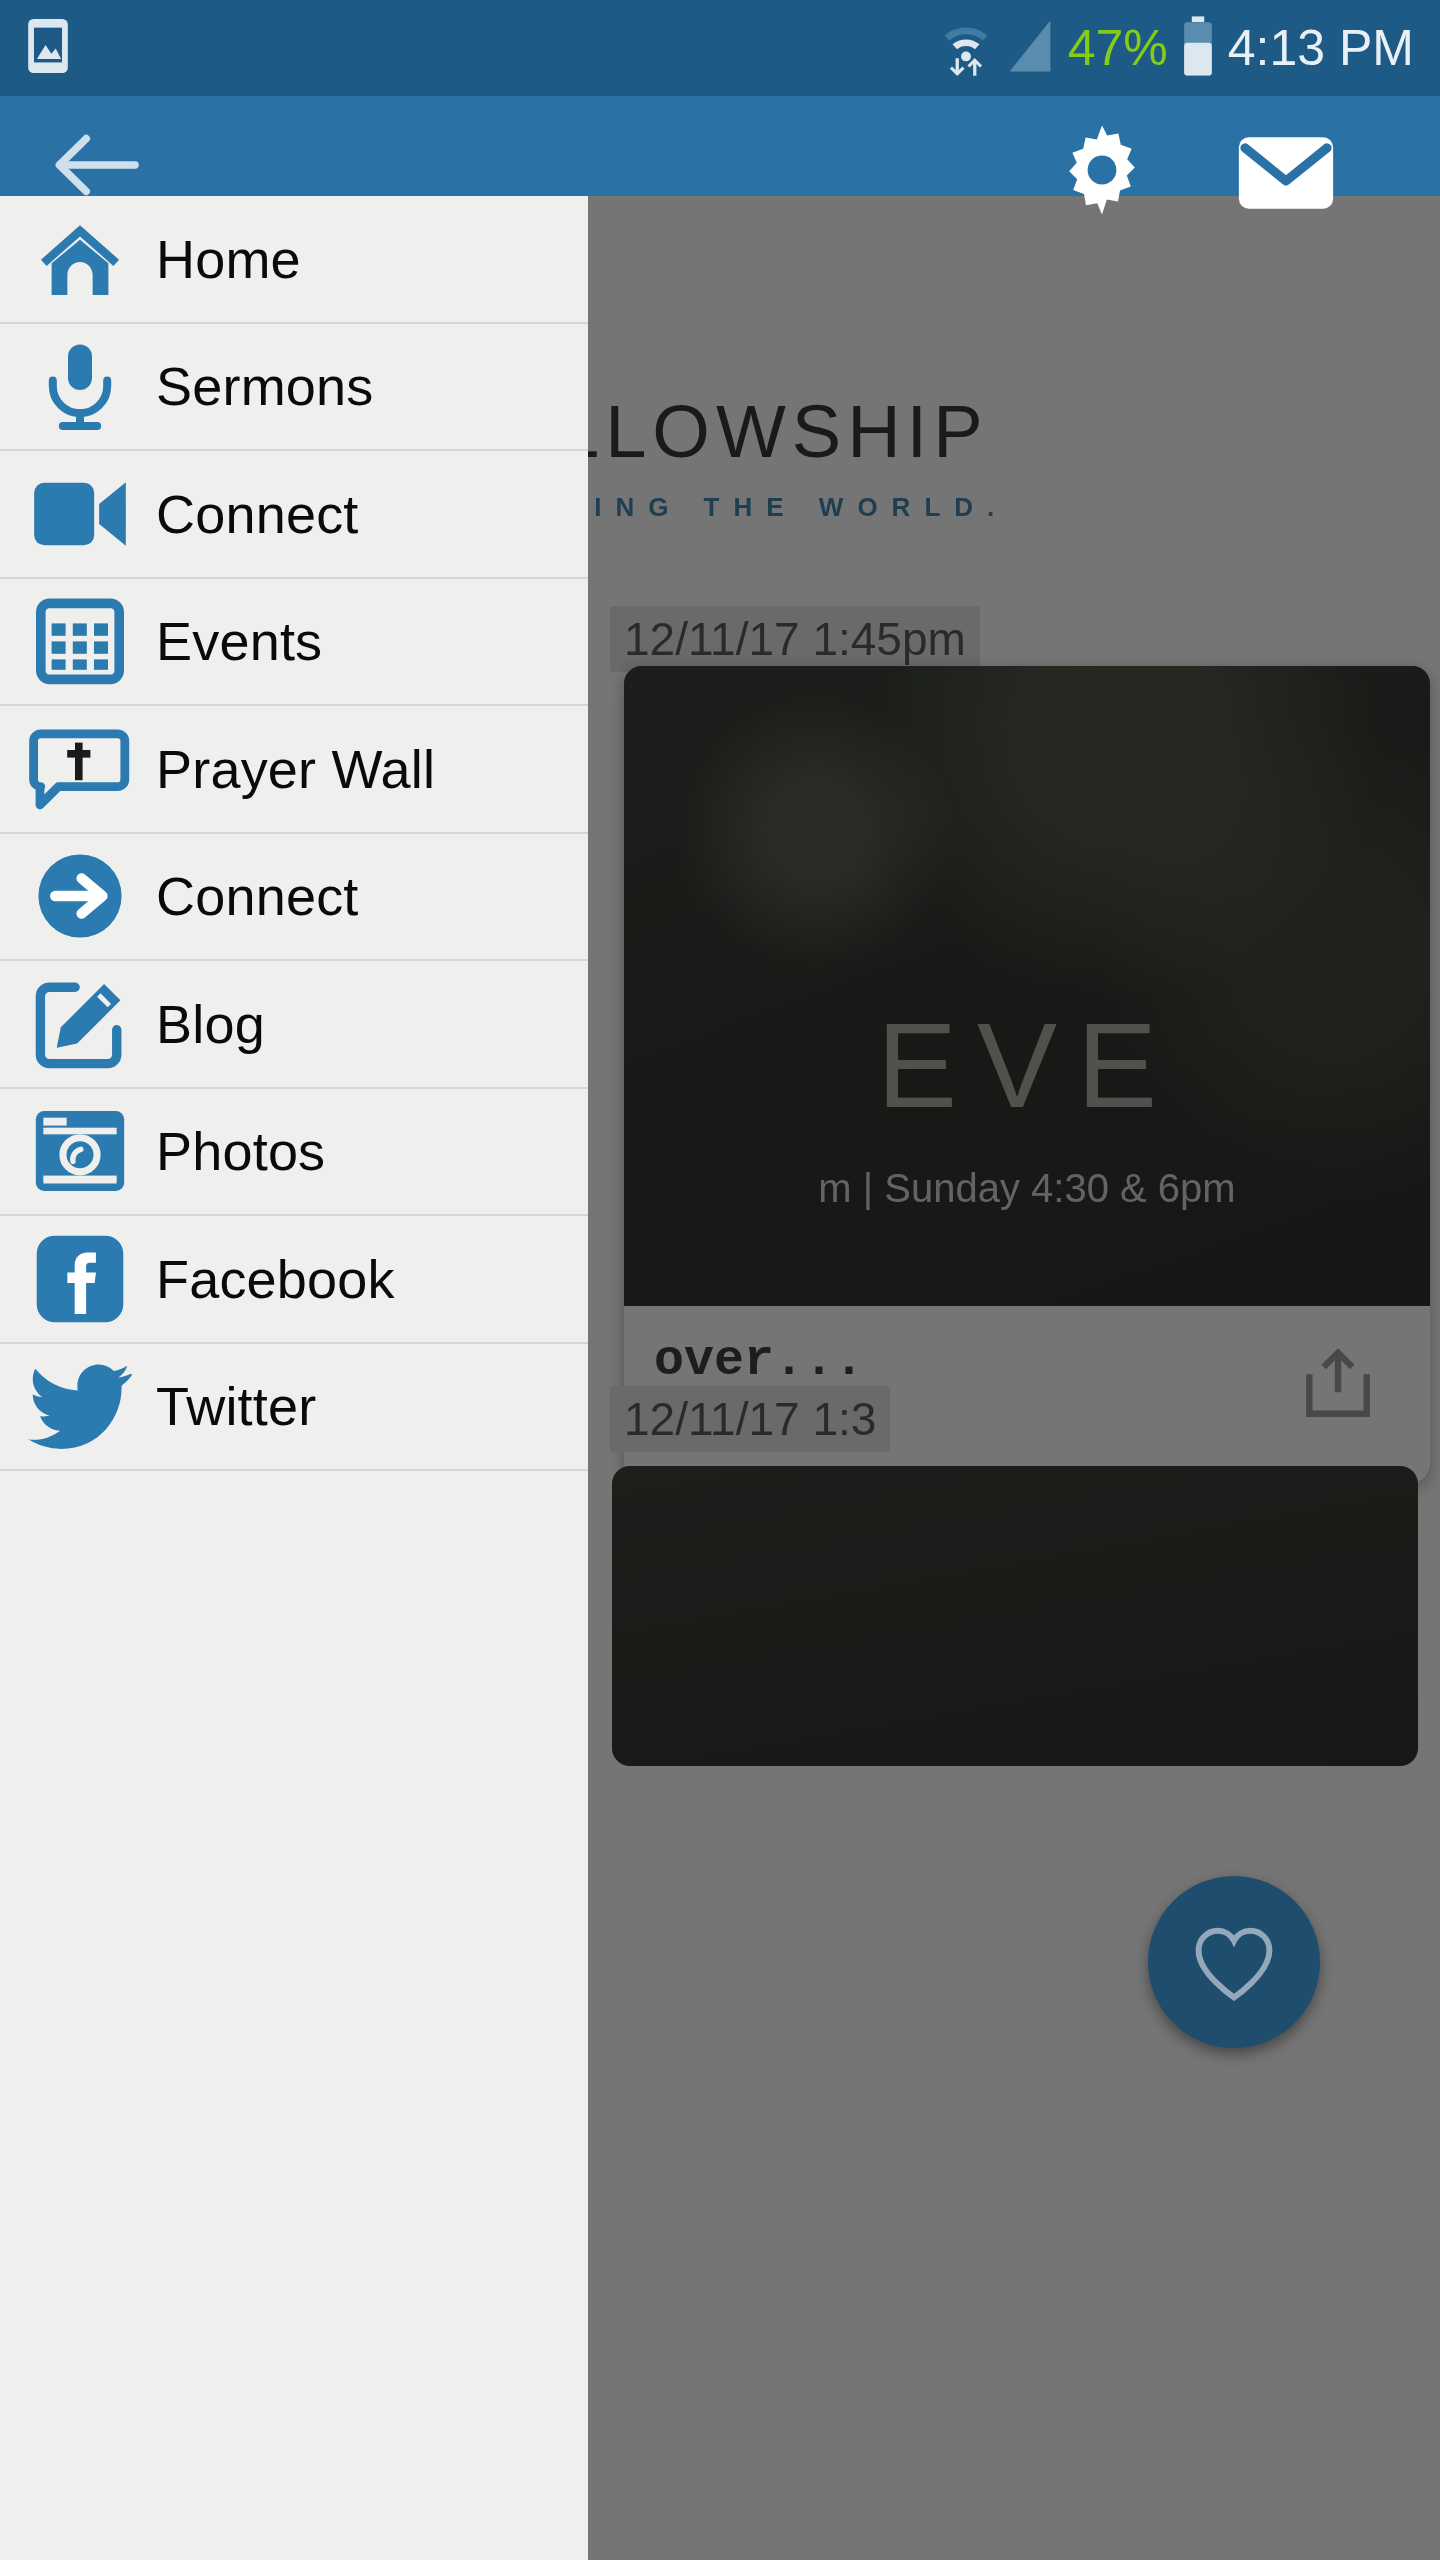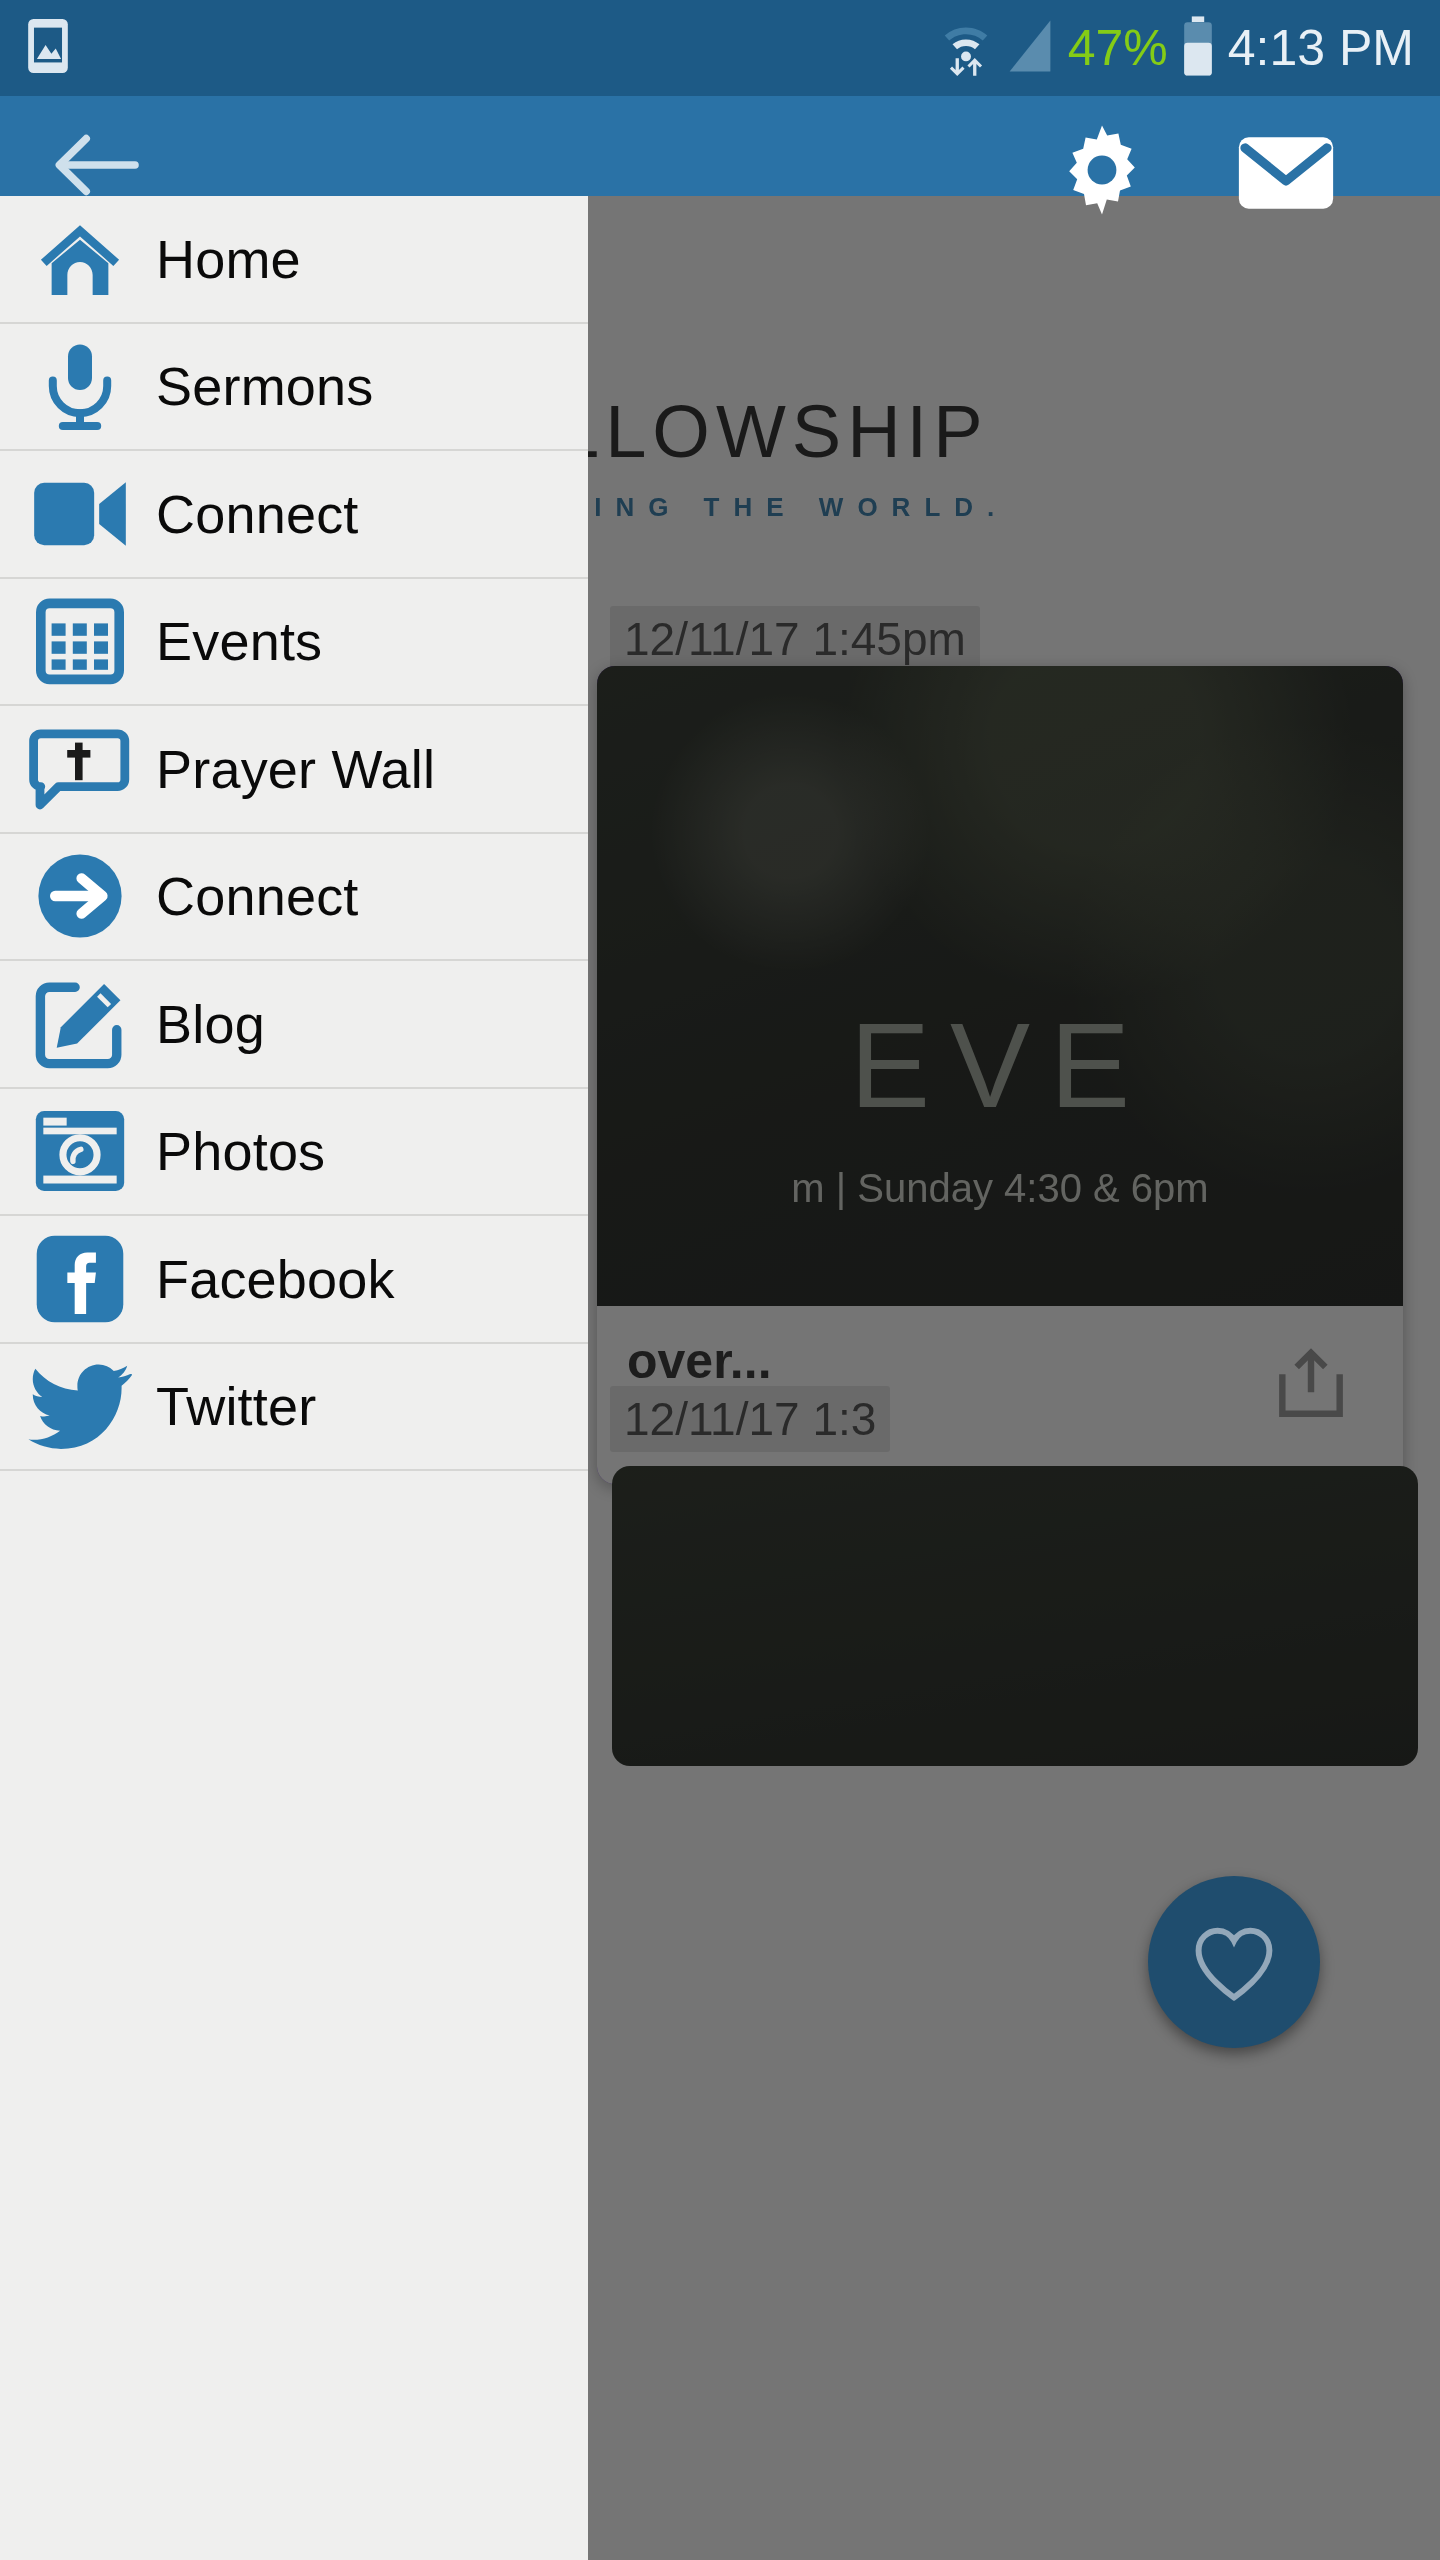--- a/index.html
+++ b/index.html
@@ -21,32 +21,32 @@
   .gear-btn{position:absolute;left:1042px;top:14px;width:120px;height:120px;display:flex;align-items:center;justify-content:center;}
   .mail-btn{position:absolute;left:1226px;top:22px;width:120px;height:110px;display:flex;align-items:center;justify-content:center;}
 
   
   .bg-content{position:absolute;left:0;top:196px;width:1440px;height:2364px;background:#ffffff;overflow:hidden;}
   .bg-hero{position:absolute;left:0;top:0;width:1440px;height:520px;background:#ffffff;
     display:flex;flex-direction:column;align-items:center;justify-content:center;}
   .logo-main{font-size:74px;letter-spacing:6px;color:#111;font-weight:300;}
   .logo-sub{font-size:26px;letter-spacing:14px;color:#1d6ea3;font-weight:600;margin-top:18px;}
   .bg-stamp{position:absolute;left:610px;font-size:46px;color:#3b3b3b;background:#e2e2e2;padding:6px 14px;border-radius:3px;}
-  .bg-card{position:absolute;left:597px;width:806px;border-radius:18px;overflow:hidden;background:#6d28d9;
+  .bg-card{position:absolute;left:624px;width:806px;border-radius:18px;overflow:hidden;background:#6d28d9;
     box-shadow:0 4px 16px rgba(0,0,0,.35);}
   .bg-card-img{position:relative;width:100%;height:640px;
     background:
       radial-gradient(circle at 24% 26%, rgba(215,220,195,0.20) 0 6%, rgba(0,0,0,0) 18%),
       radial-gradient(circle at 62% 12%, rgba(120,135,90,0.28) 0 14%, rgba(0,0,0,0) 34%),
       radial-gradient(circle at 88% 46%, rgba(90,105,70,0.22) 0 12%, rgba(0,0,0,0) 30%),
       linear-gradient(160deg,#151c12 0%,#0b0f09 55%,#070a06 100%);}
   .bg-card-eve{position:absolute;left:0;right:0;top:330px;text-align:center;color:#9aa093;
     font-size:120px;letter-spacing:20px;font-weight:400;font-family:"Liberation Sans",sans-serif;}
   .bg-card-when{position:absolute;left:0;right:0;top:500px;text-align:center;color:#cfd3ca;font-size:40px;}
-  .bg-card-body{background:#ffffff;padding:26px 30px 34px 30px;position:relative;}
+  .bg-card-body{background:#ffffff;padding:26px 30px 34px 30px;position:relative;font-family:Liberation Mono, monospace;}
   .bg-card-title{font-size:50px;font-weight:700;color:#1a1a1a;white-space:nowrap;overflow:hidden;}
   .bg-card-desc{font-size:42px;color:#3a3a3a;margin-top:12px;white-space:nowrap;overflow:hidden;}
   .bg-share{position:absolute;right:46px;top:36px;}
   .bg-card2{position:absolute;left:612px;width:806px;height:300px;border-radius:18px;overflow:hidden;
     background:linear-gradient(170deg,#161d12 0%,#090d07 100%);}
   .scrim{position:absolute;left:0;top:196px;width:1440px;height:2364px;background:rgba(33,33,33,.62);}
 
   
   .fab{position:absolute;left:1148px;top:1876px;width:172px;height:172px;border-radius:50%;
     background:#1f4d6e;display:flex;align-items:center;justify-content:center;box-shadow:0 6px 14px rgba(0,0,0,.4);}

